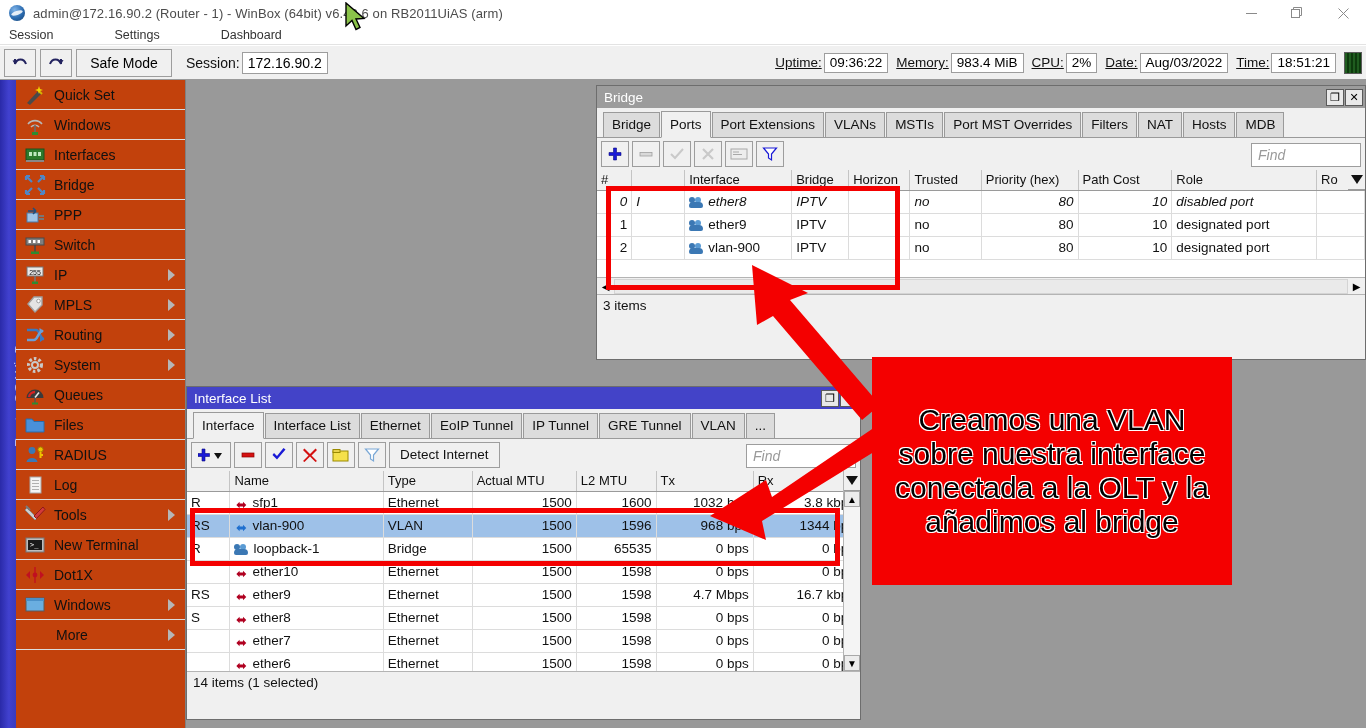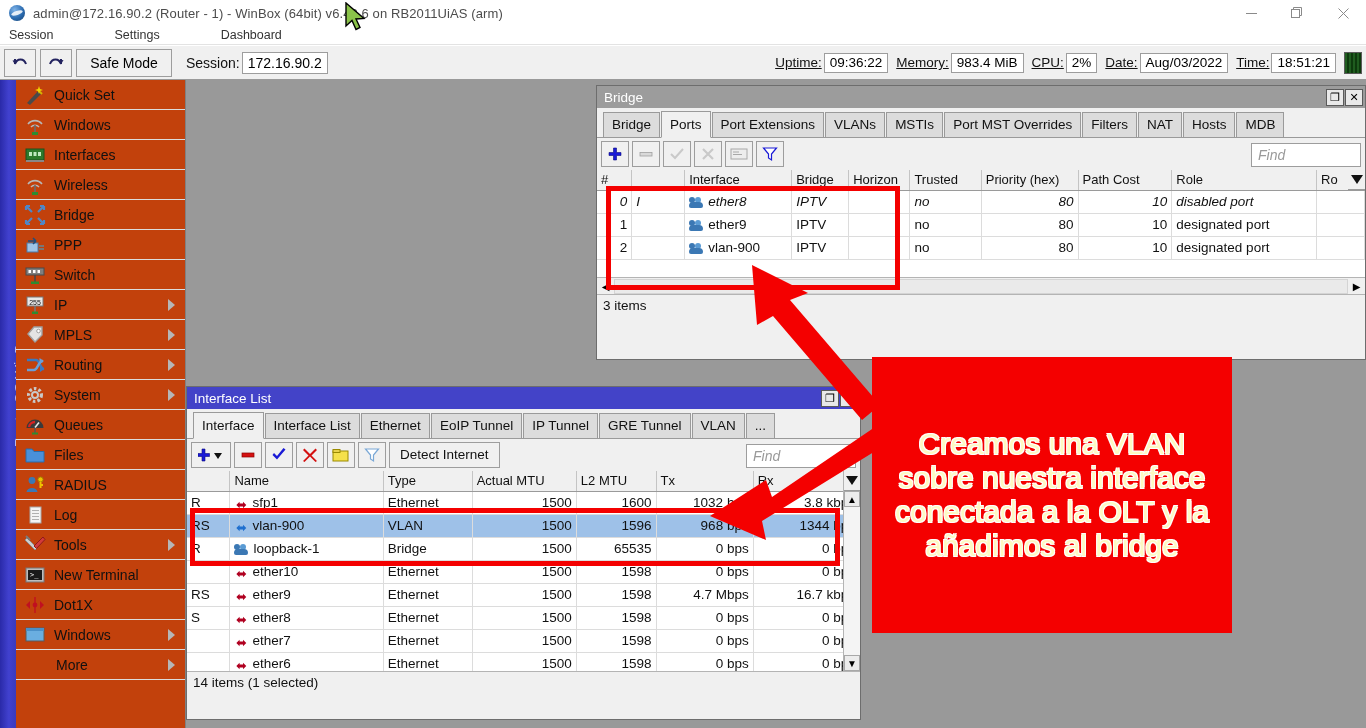--- a/index.html
+++ b/index.html
@@ -235,22 +235,22 @@
   #interface-window { left: 186px; top: 386px; width: 675px; height: 334px; }
   #iface-table-wrap { position: relative; height: 200px; overflow: hidden; background: #ffffff; }
 
   
   .red-box {
     position: absolute; border: 5px solid #f40000; pointer-events: none;
   }
   #red-box-bridge { left: 606px; top: 186px; width: 294px; height: 104px; }
   #red-box-iface  { left: 190px; top: 508px; width: 650px; height: 58px; }
   .callout {
-    position: absolute; left: 872px; top: 357px; width: 360px; height: 276px;
-    background: #f40000; color: #fef9c3;
+    position: absolute; left: 872px; top: 357px; width: 360px; height: 228px;
+    background: #f40000; color: #000000;
     display: flex; align-items: center; justify-content: center; text-align: center;
     font-size: 30px; line-height: 34px; padding: 4px 10px;
     text-shadow: -1px -1px 0 #fff, 1px -1px 0 #fff, -1px 1px 0 #fff, 1px 1px 0 #fff;
   }
   .arrow-svg { position: absolute; left: 0; top: 0; width: 1366px; height: 728px; pointer-events: none; }
 
   
   .cursor { position: absolute; left: 344px; top: 2px; width: 24px; height: 32px; }
 </style>
 </head>
@@ -344,29 +344,20 @@
         </div>
         <div class="sb-item">
           <span class="sb-ico"><svg width="22" height="22" viewBox="0 0 22 22">
               <rect x="2" y="5" width="18" height="11" fill="#2c7a2c" stroke="#1d501d"></rect>
               <rect x="5" y="8" width="3" height="4" fill="#bfe8bf"></rect>
               <rect x="9.5" y="8" width="3" height="4" fill="#bfe8bf"></rect>
               <rect x="14" y="8" width="3" height="4" fill="#bfe8bf"></rect>
               <rect x="2" y="16" width="18" height="2" fill="#888"></rect>
             </svg></span>
           <span class="sb-text">Interfaces</span>
-        </div>
-        <div class="sb-item">
-          <span class="sb-ico"><svg width="22" height="22" viewBox="0 0 22 22">
-              <path d="M4 10 A9 9 0 0 1 18 10" fill="none" stroke="#b8b8b8" stroke-width="1.6"></path>
-              <path d="M7 13 A5.5 5.5 0 0 1 15 13" fill="none" stroke="#b8b8b8" stroke-width="1.6"></path>
-              <line x1="11" y1="11" x2="11" y2="19" stroke="#6b6b6b" stroke-width="1.6"></line>
-              <rect x="8" y="18" width="6" height="3" fill="#2e8b2e"></rect>
-            </svg></span>
-          <span class="sb-text">Wireless</span>
         </div>
         <div class="sb-item">
           <span class="sb-ico"><svg width="22" height="22" viewBox="0 0 22 22">
               <path d="M2 2 L8 8 M2 2 L2 6 M2 2 L6 2" stroke="#4f86c6" stroke-width="2.2" fill="none"></path>
               <path d="M20 2 L14 8 M20 2 L20 6 M20 2 L16 2" stroke="#4f86c6" stroke-width="2.2" fill="none"></path>
               <path d="M2 20 L8 14 M2 20 L2 16 M2 20 L6 20" stroke="#4f86c6" stroke-width="2.2" fill="none"></path>
               <path d="M20 20 L14 14 M20 20 L20 16 M20 20 L16 20" stroke="#4f86c6" stroke-width="2.2" fill="none"></path>
             </svg></span>
           <span class="sb-text">Bridge</span>
         </div>

